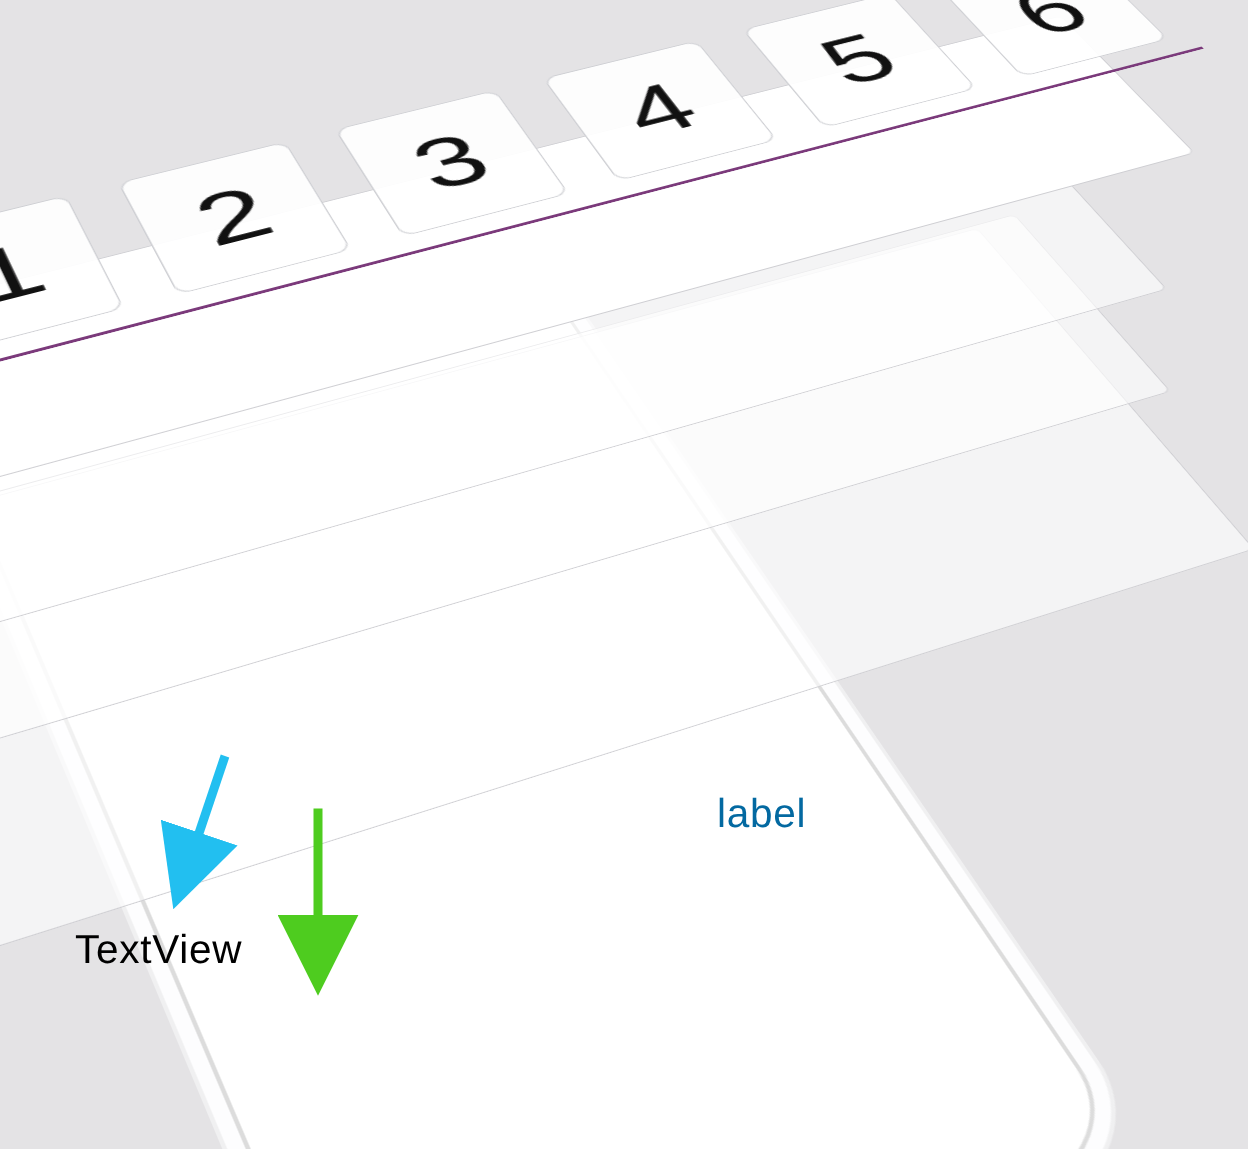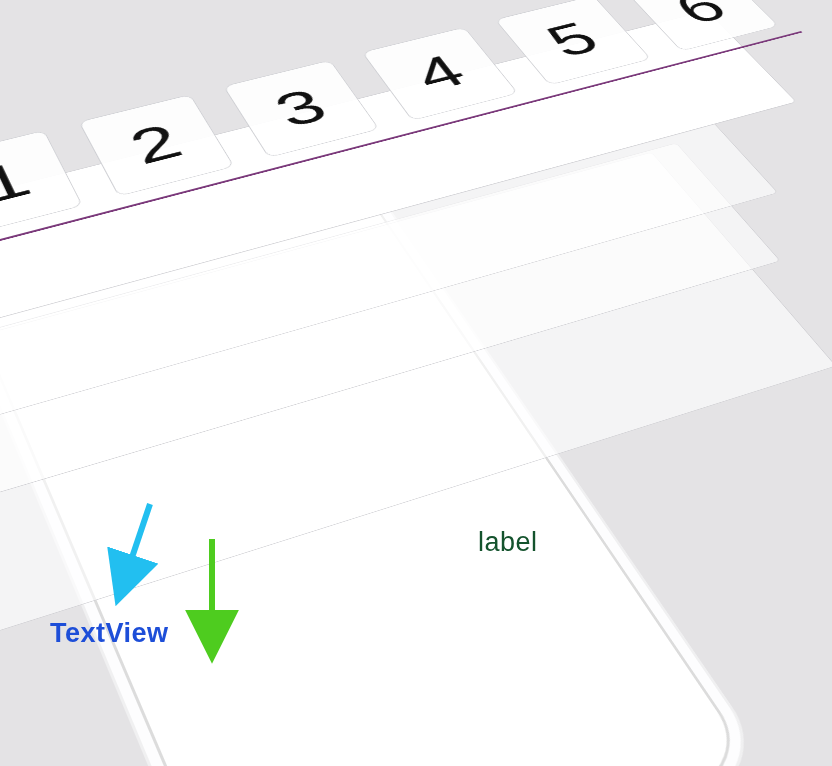--- a/index.html
+++ b/index.html
@@ -49,22 +49,22 @@
             display:flex; gap:34px; transform-style:preserve-3d; }
   .cell   { width:112px; height:128px; display:flex; align-items:center; justify-content:center;
             border:1.5px solid #cfd0d4; border-radius:10px; background:rgba(255,255,255,.92);
             font-size:78px; font-weight:400; color:#111;
             font-family:"Helvetica Neue", Arial, sans-serif; }
   .underline { position:absolute; transform:translate3d(-400px,-88px,240px);
                width:870px; height:0; border-top:3px solid #7b3a7b; }
 
   
   .anno { position:absolute; font-size:27px; font-weight:400; letter-spacing:.5px; }
-  .anno.red   { color:#14532d; }
-  .anno.cyan  { color:#1d4ed8;font-weight:bold; }
+  .anno.red   { color:#0369a1; }
+  .anno.cyan  { color:#000000; }
   .anno.green { color:#4ecc1f; }
 
   svg.arrow { position:absolute; overflow:visible; }
 </style>
 </head>
 <body>
 
 <div class="stage">
   <div class="scene">
     <div class="tilt">

